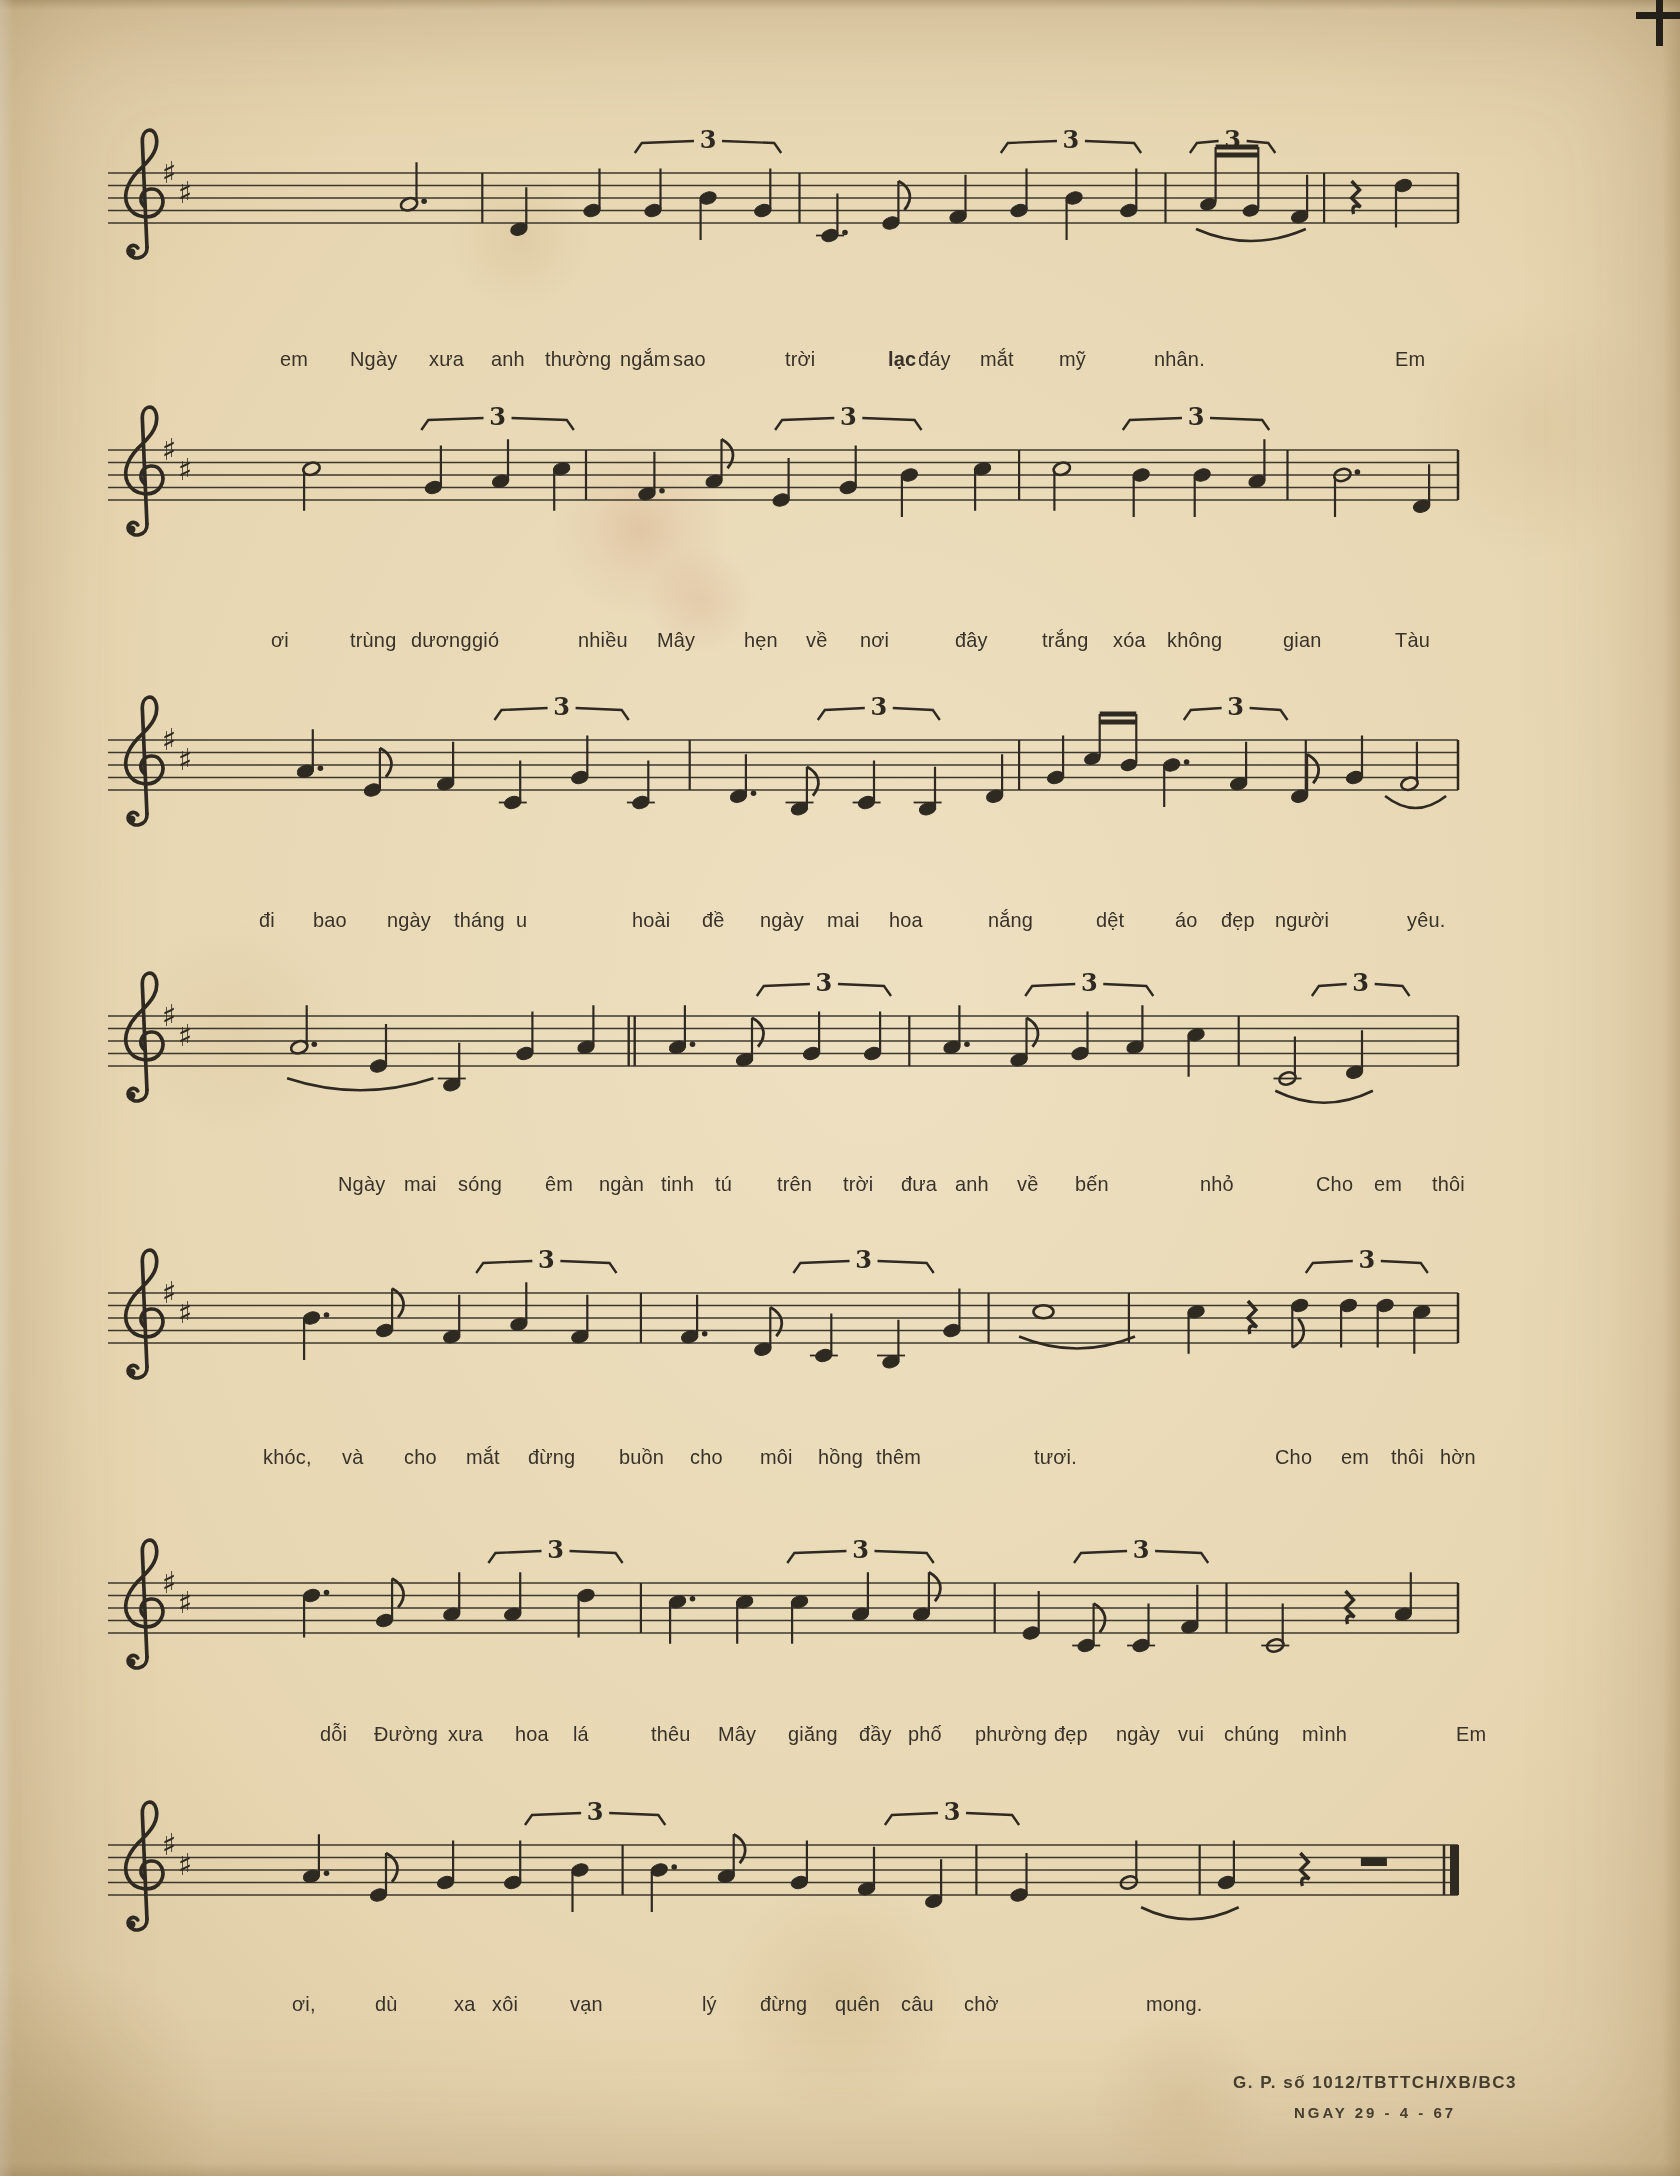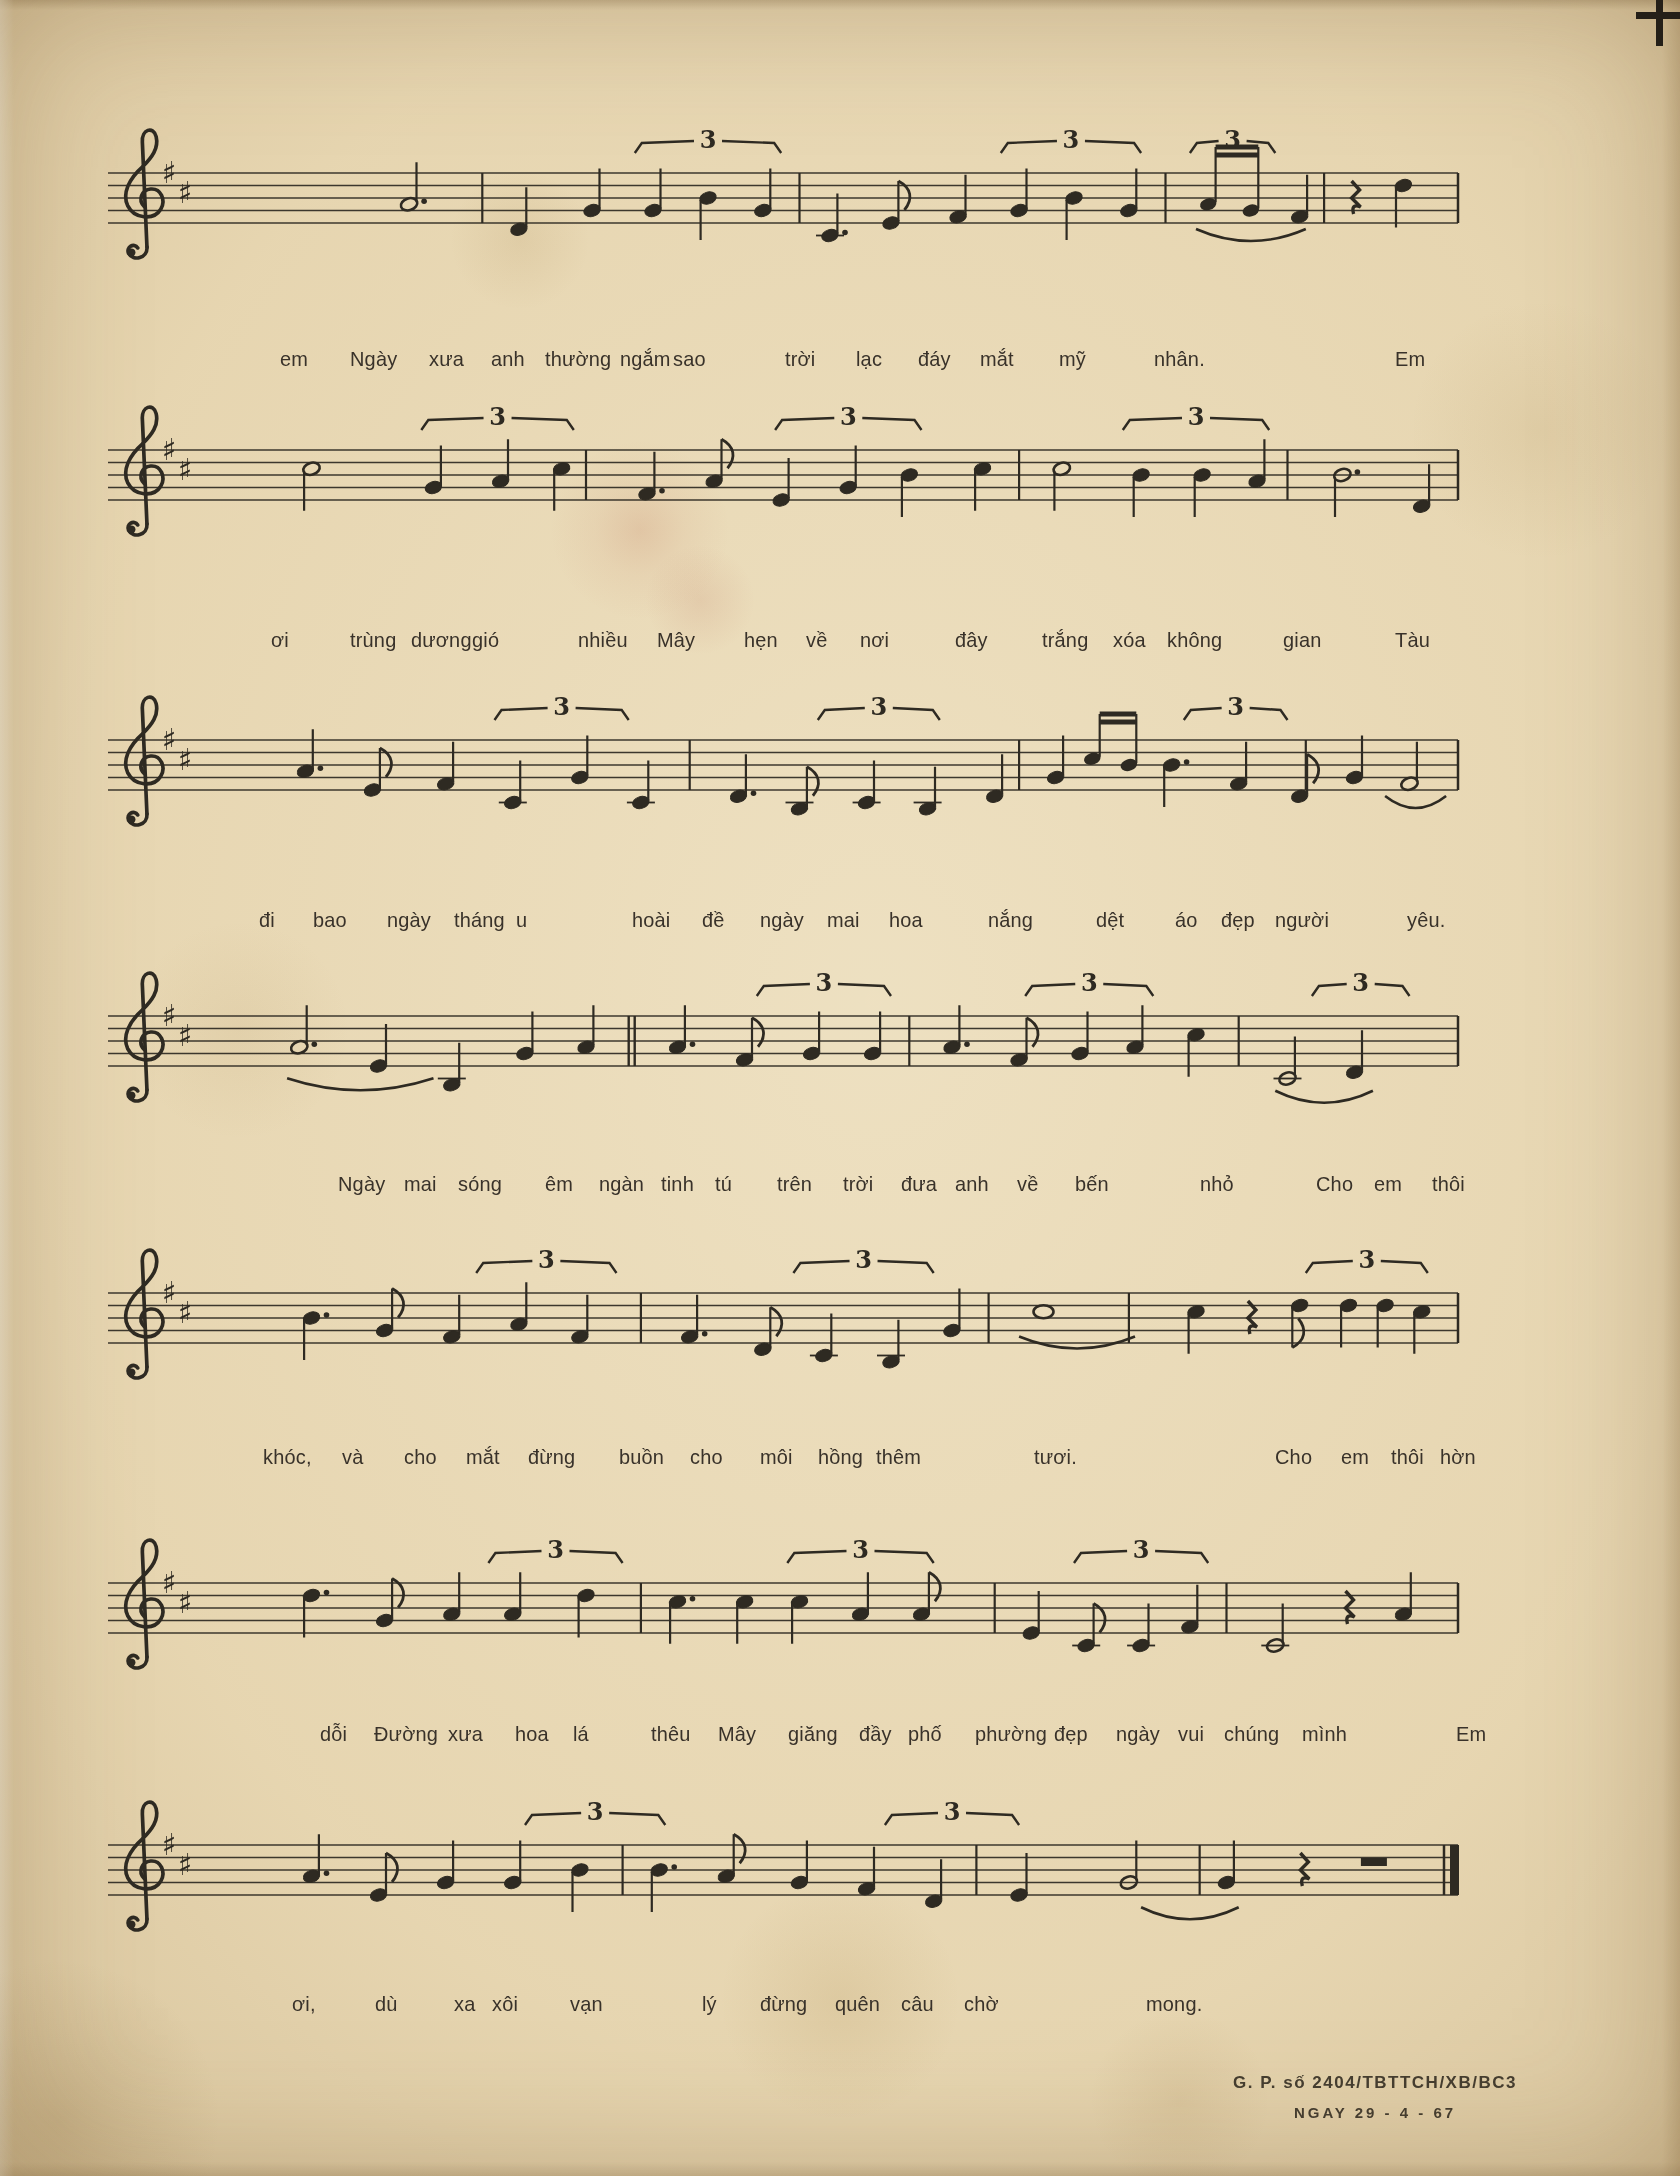--- a/index.html
+++ b/index.html
@@ -536,21 +536,21 @@
   <div id="lyrics">
       <div class="lyric-line" style="top: 347px;">
         <span class="lyric-word" style="left: 280px;">em</span>
         <span class="lyric-word" style="left: 350px;">Ngày</span>
         <span class="lyric-word" style="left: 429px;">xưa</span>
         <span class="lyric-word" style="left: 491px;">anh</span>
         <span class="lyric-word" style="left: 545px;">thường</span>
         <span class="lyric-word" style="left: 620px;">ngắm</span>
         <span class="lyric-word" style="left: 673px;">sao</span>
         <span class="lyric-word" style="left: 785px;">trời</span>
-        <span class="lyric-word" style="left: 856px;">lạc</span>
+        <span class="lyric-word" style="left: 888px; font-weight: bold;">lạc</span>
         <span class="lyric-word" style="left: 918px;">đáy</span>
         <span class="lyric-word" style="left: 980px;">mắt</span>
         <span class="lyric-word" style="left: 1059px;">mỹ</span>
         <span class="lyric-word" style="left: 1154px;">nhân.</span>
         <span class="lyric-word" style="left: 1395px;">Em</span>
       </div>
       <div class="lyric-line" style="top: 628px;">
         <span class="lyric-word" style="left: 271px;">ơi</span>
         <span class="lyric-word" style="left: 350px;">trùng</span>
         <span class="lyric-word" style="left: 411px;">dương</span>
@@ -649,16 +649,16 @@
         <span class="lyric-word" style="left: 702px;">lý</span>
         <span class="lyric-word" style="left: 760px;">đừng</span>
         <span class="lyric-word" style="left: 835px;">quên</span>
         <span class="lyric-word" style="left: 901px;">câu</span>
         <span class="lyric-word" style="left: 964px;">chờ</span>
         <span class="lyric-word" style="left: 1146px;">mong.</span>
       </div>
     </div>
 
   <div class="footer-right">
-    <div class="l1">G. P. số 2404/TBTTCH/XB/BC3</div>
+    <div class="l1">G. P. số 1012/TBTTCH/XB/BC3</div>
     <div class="l2">NGAY 29 - 4 - 67</div>
   </div>
 </div>
 
 </body></html>

